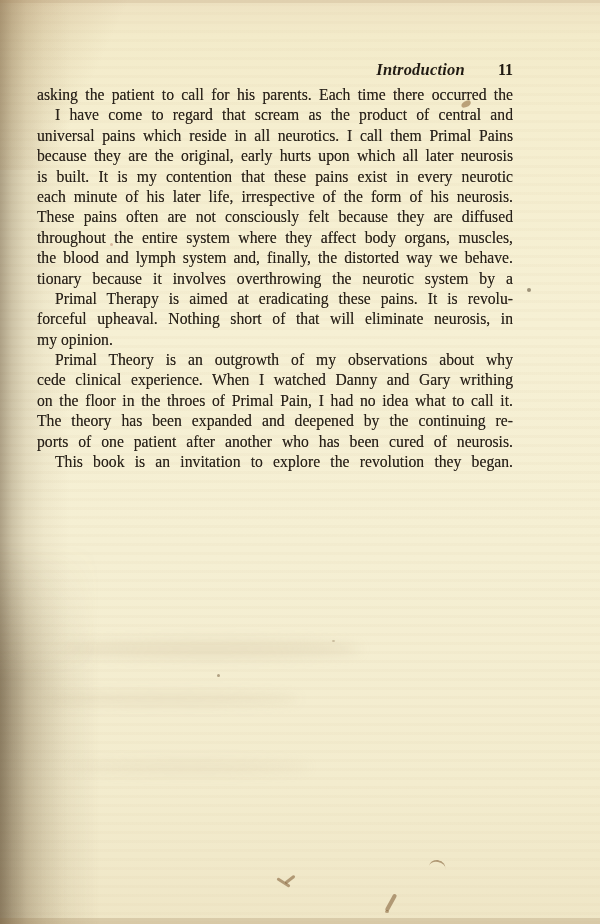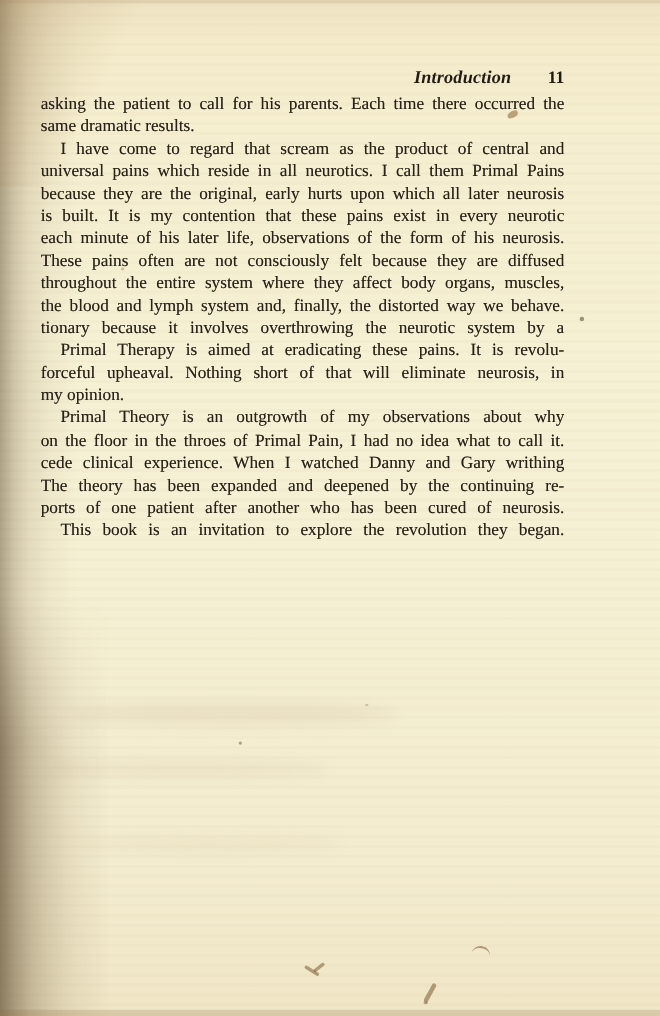--- a/index.html
+++ b/index.html
@@ -105,36 +105,35 @@
   <div class="corner-top"></div>
   <div class="edge-top"></div>
   <div class="edge-bottom"></div>
 
   <div class="running-head">
     <span class="head-title">Introduction</span><span class="head-num">11</span>
   </div>
 
   <div class="body-text">
       <div class="line just">asking the patient to call for his parents. Each time there occurred the</div>
-      <div class="line">same dramatic results.</div>
       <div class="line just ind">I have come to regard that scream as the product of central and</div>
       <div class="line just">universal pains which reside in all neurotics. I call them Primal Pains</div>
       <div class="line just">because they are the original, early hurts upon which all later neurosis</div>
       <div class="line just">is built. It is my contention that these pains exist in every neurotic</div>
-      <div class="line just">each minute of his later life, observations of the form of his neurosis.</div>
+      <div class="line just">each minute of his later life, irrespective of the form of his neurosis.</div>
       <div class="line just">These pains often are not consciously felt because they are diffused</div>
       <div class="line just">throughout the entire system where they affect body organs, muscles,</div>
       <div class="line just">the blood and lymph system and, finally, the distorted way we behave.</div>
       <div class="line just">tionary because it involves overthrowing the neurotic system by a</div>
       <div class="line just ind">Primal Therapy is aimed at eradicating these pains. It is revolu-</div>
       <div class="line just">forceful upheaval. Nothing short of that will eliminate neurosis, in</div>
       <div class="line">my opinion.</div>
       <div class="line just ind">Primal Theory is an outgrowth of my observations about why</div>
+      <div class="line just">cede clinical experience. When I watched Danny and Gary writhing</div>
       <div class="line just">on the floor in the throes of Primal Pain, I had no idea what to call it.</div>
-      <div class="line just">cede clinical experience. When I watched Danny and Gary writhing</div>
       <div class="line just">The theory has been expanded and deepened by the continuing re-</div>
       <div class="line just">ports of one patient after another who has been cured of neurosis.</div>
       <div class="line just ind">This book is an invitation to explore the revolution they began.</div>
     </div>
 
   <div class="speck curl"></div>
   <div class="speck dot-a"></div>
   <div class="speck dot-b"></div>
   <div class="speck dot-c"></div>
   <div class="speck dot-d"></div>

